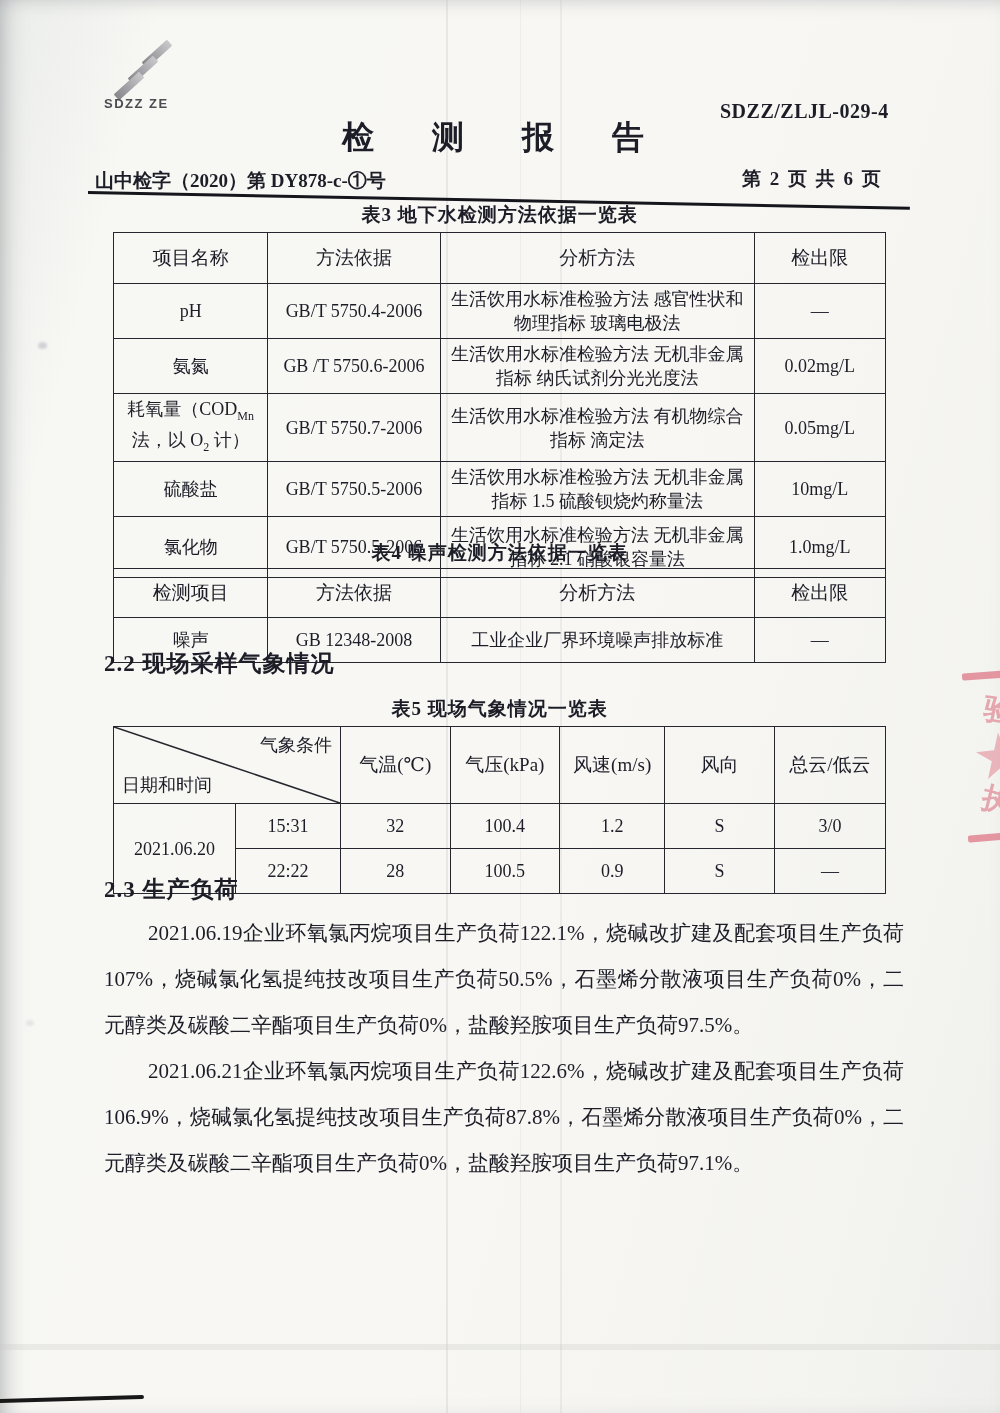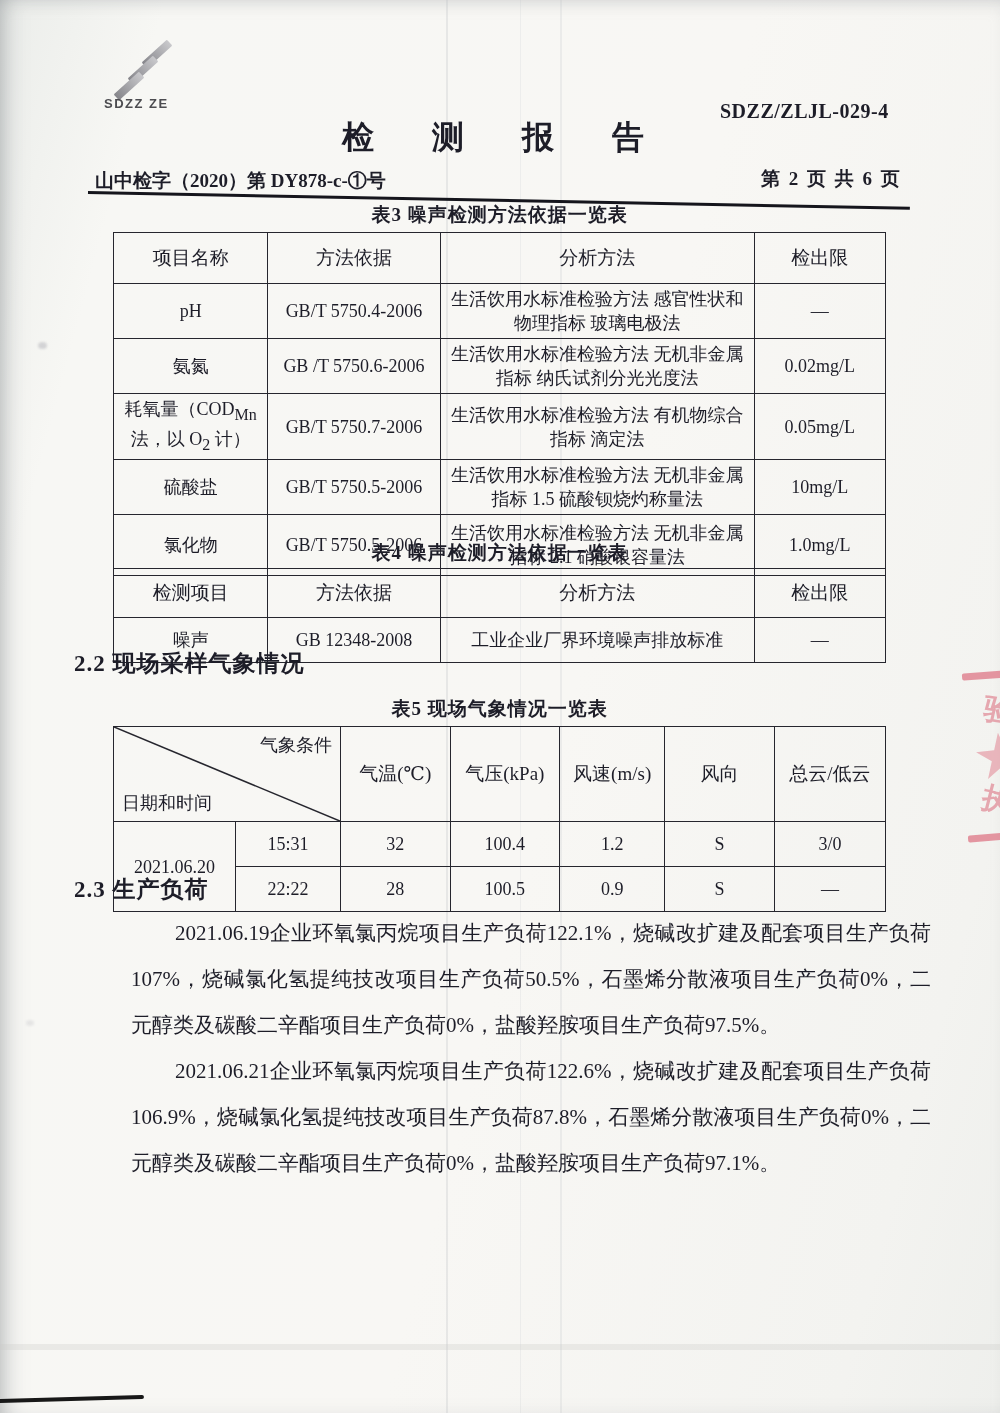--- a/index.html
+++ b/index.html
@@ -21,38 +21,38 @@
   .corner-line{position:absolute;left:-6px;top:1397px;width:150px;height:4px;background:#181818;transform:rotate(-1.6deg);border-radius:2px;}
   .smudge{position:absolute;background:rgba(150,150,160,.35);border-radius:50%;filter:blur(1px);}
 
   
   .logo{position:absolute;left:112px;top:48px;width:110px;height:62px;}
   .logo .bar{position:absolute;width:34px;height:8px;background:linear-gradient(90deg,#85858a,#c9c9cc);transform:rotate(-42deg);border-radius:1px;}
   .logo-text{position:absolute;left:104px;top:96px;font-family:"Liberation Sans","DejaVu Sans",sans-serif;font-weight:bold;font-size:13px;letter-spacing:1.5px;color:#4c4c50;}
   .doc-code{position:absolute;left:720px;top:100px;width:190px;font-weight:bold;font-size:20px;letter-spacing:.5px;}
   .report-title{position:absolute;left:0;top:116px;width:100%;text-align:center;font-size:32px;font-weight:bold;letter-spacing:14px;word-spacing:22px;}
   .ref-number{position:absolute;left:95px;top:152px;font-weight:bold;font-size:19px;margin-top:16px;}
-  .page-info{position:absolute;left:742px;top:166px;font-weight:bold;font-size:19px;letter-spacing:2px;margin-left:19px;}
+  .page-info{position:absolute;left:742px;top:166px;font-weight:bold;font-size:19px;letter-spacing:2px;}
   .header-rule{position:absolute;left:88px;top:191px;width:822px;height:2.6px;background:#15151c;transform:rotate(1.1deg);transform-origin:left center;}
 
   
   .tbl-caption{position:absolute;left:113px;width:773px;text-align:center;font-weight:bold;font-size:19px;letter-spacing:1px;}
   table.rpt{position:absolute;left:113px;width:773px;border-collapse:collapse;table-layout:fixed;font-size:18px;color:#1d1d28;}
   table.rpt th,table.rpt td{border:1.6px solid #26262e;text-align:center;vertical-align:middle;padding:3px 6px;font-weight:normal;line-height:24px;}
   table.rpt th{font-size:19px;}
-  sub{font-size:16px;}
-
-  
-  .diag-cell{position:relative;padding:16px !important;}
+  sub{font-size:12px;}
+
+  
+  .diag-cell{position:relative;padding:7px !important;}
   .diag-cell svg{position:absolute;inset:0;width:100%;height:100%;}
   .diag-top{position:absolute;right:8px;top:6px;font-size:18px;}
   .diag-bottom{position:absolute;left:8px;bottom:6px;font-size:18px;}
 
-  .section-heading{position:absolute;left:74px;font-weight:bold;font-size:23px;letter-spacing:1px;text-align:center;}
-  .body-text{position:absolute;left:104px;width:800px;font-size:21px;line-height:46px;text-align:justify;margin-left:27px;}
+  .section-heading{position:absolute;left:104px;font-weight:bold;font-size:23px;letter-spacing:1px;text-align:center;}
+  .body-text{position:absolute;left:104px;width:800px;font-size:21px;line-height:46px;text-align:justify;}
   .body-text p{margin:0;text-indent:44px;}
 
   
   .stamp{position:absolute;right:0;top:668px;width:52px;height:180px;overflow:hidden;}
   .stamp .bar{position:absolute;height:7px;border-radius:2px;opacity:.75;}
   .stamp .frag{position:absolute;font-size:30px;font-weight:bold;opacity:.65;transform:rotate(8deg);}
   .stamp .star{position:absolute;font-size:54px;line-height:54px;opacity:.6;transform:rotate(-78deg);}
 </style>
 </head>
 <body>
@@ -73,21 +73,21 @@
     <div class="bar" style="left:0px;top:34px;"></div>
   </div>
   <div class="logo-text">SDZZ ZE</div>
 
   <div class="doc-code">SDZZ/ZLJL-029-4</div>
   <div class="report-title">检 测 报 告</div>
   <div class="ref-number">山中检字（2020）第 DY878-c-①号</div>
   <div class="page-info">第 2 页  共 6 页</div>
   <div class="header-rule"></div>
 
-  <div class="tbl-caption" style="top:202px;">表3  噪声检测方法依据一览表</div>
+  <div class="tbl-caption" style="top:202px;">表3  地下水检测方法依据一览表</div>
   <table class="rpt" style="top:232px;">
     <colgroup>
         <col style="width:20%">
         <col style="width:22.3%">
         <col style="width:40.7%">
         <col style="width:17%">
       </colgroup>
     <tbody>
         <tr>
       <th style="height:44px;">项目名称</th>

